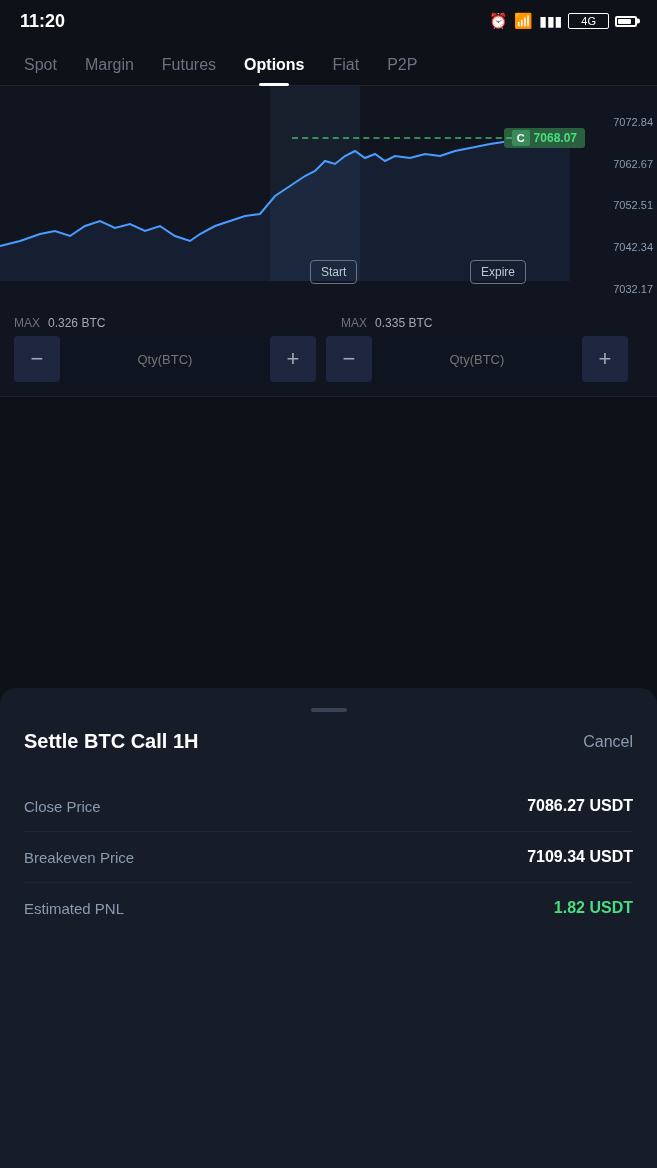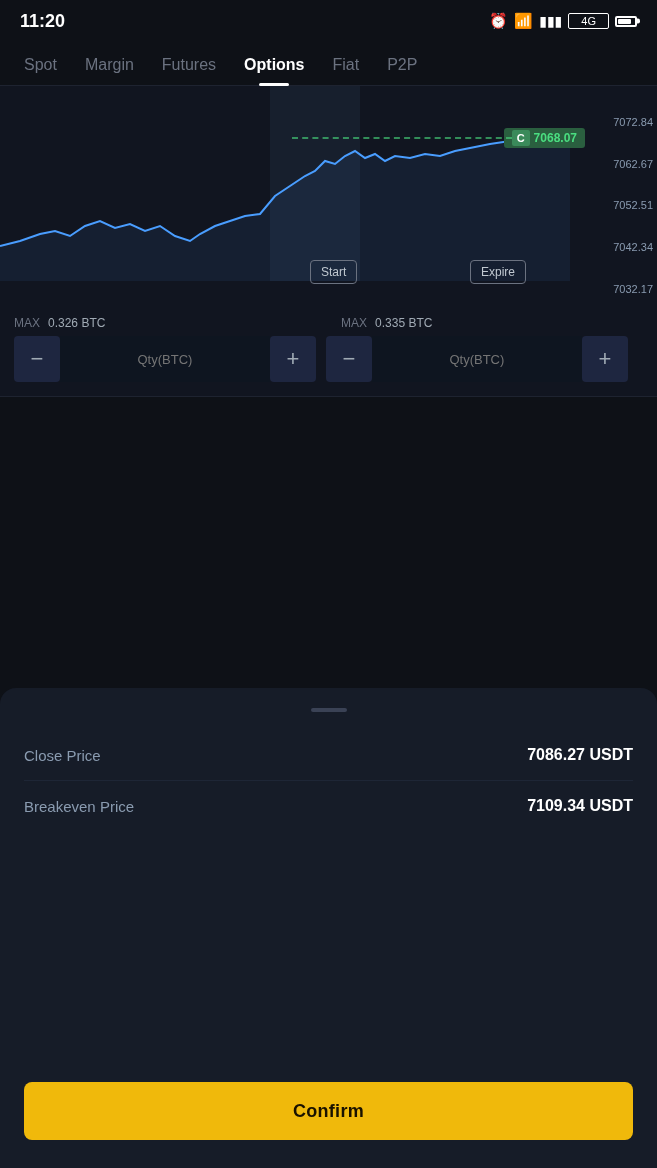--- a/index.html
+++ b/index.html
@@ -496,24 +496,31 @@
     <div class="qty-group">
       <button class="qty-btn">−</button>
       <input class="qty-input" type="text" placeholder="Qty(BTC)" style="">
       <button class="qty-btn">+</button>
     </div>
   </div>
 </div>
 
 <div class="bottom-sheet">
   <div class="sheet-handle"></div>
+  <div class="sheet-header">
+    <span class="sheet-title">Settle BTC Call 1H</span>
+    <span class="sheet-cancel">Cancel</span>
+  </div>
 
   <div class="info-row">
     <span class="info-label">Close Price</span>
     <span class="info-value">7086.27 USDT</span>
   </div>
   <div class="info-row">
     <span class="info-label">Breakeven Price</span>
     <span class="info-value">7109.34 USDT</span>
   </div>
-
-  <button class="confirm-btn">Confirm</button>
+  <div class="info-row">
+    <span class="info-label">Estimated PNL</span>
+    <span class="info-value positive">1.82 USDT</span>
+  </div>
+
 </div>
 
 </body></html>

